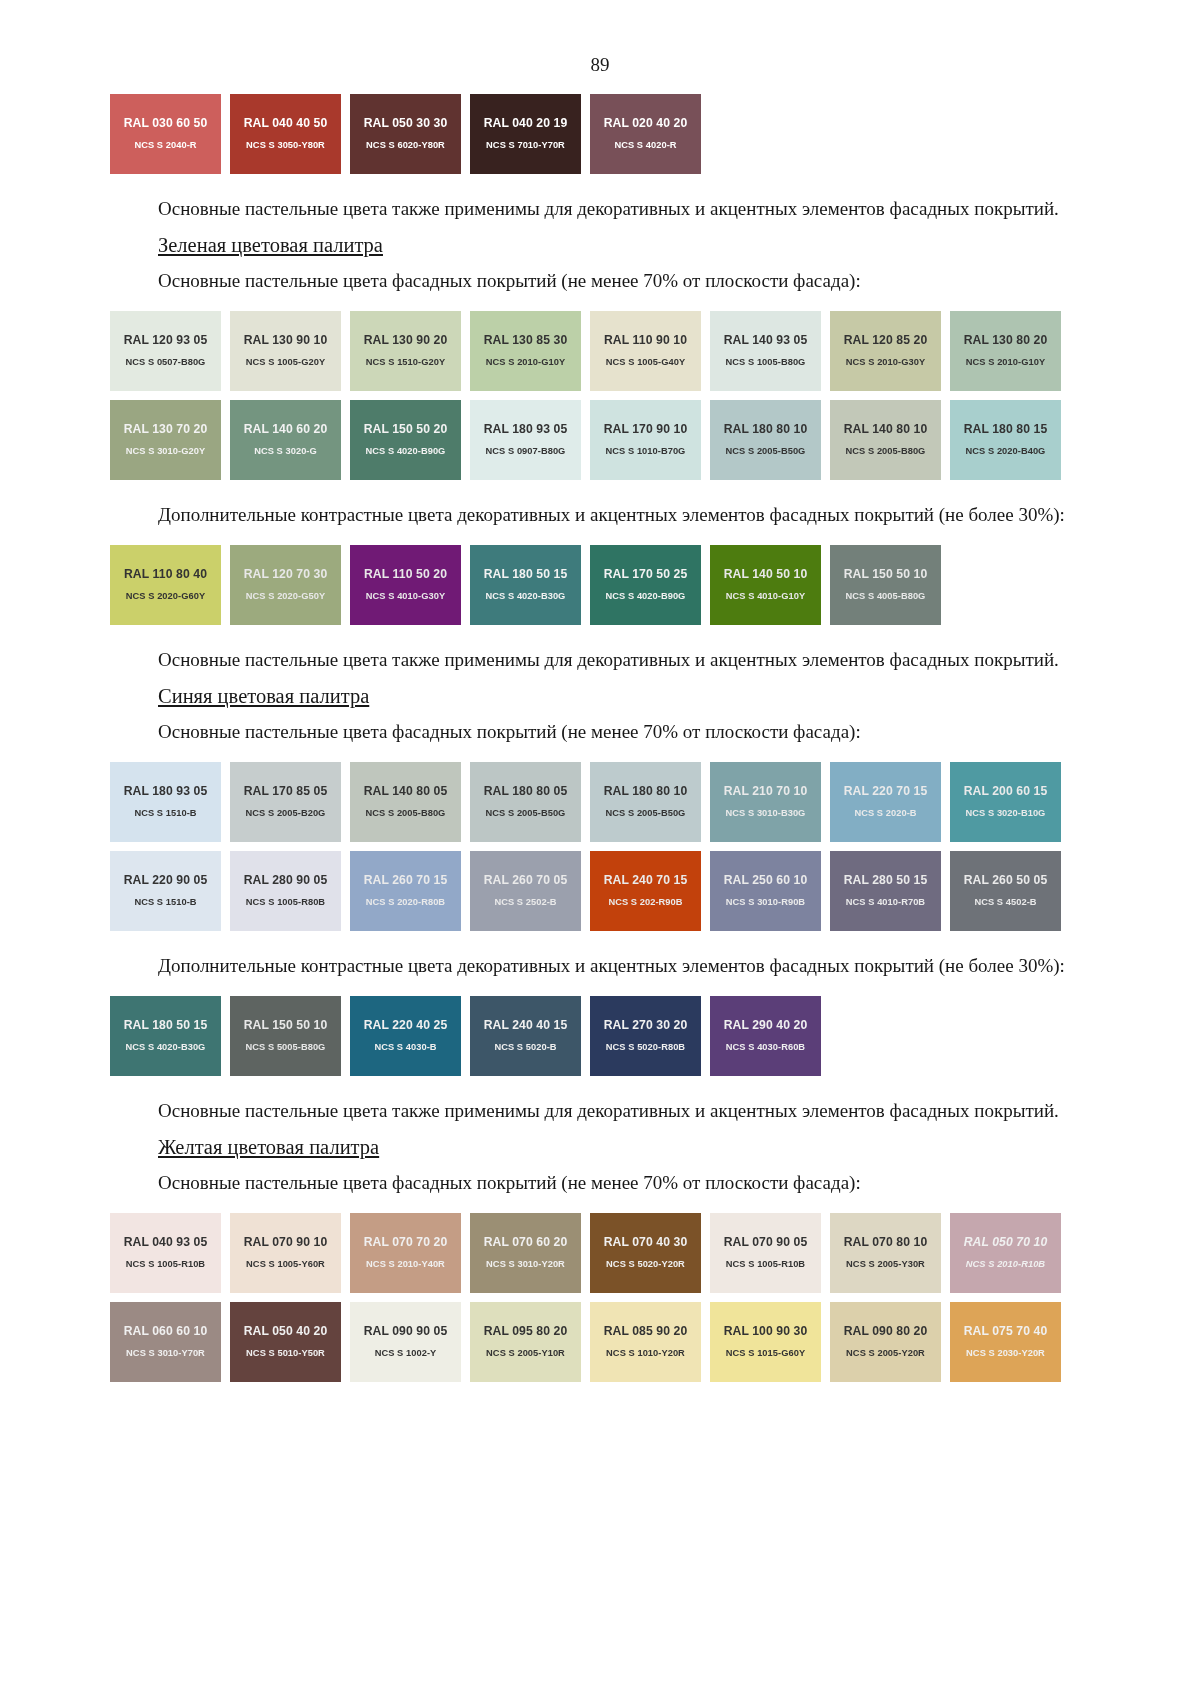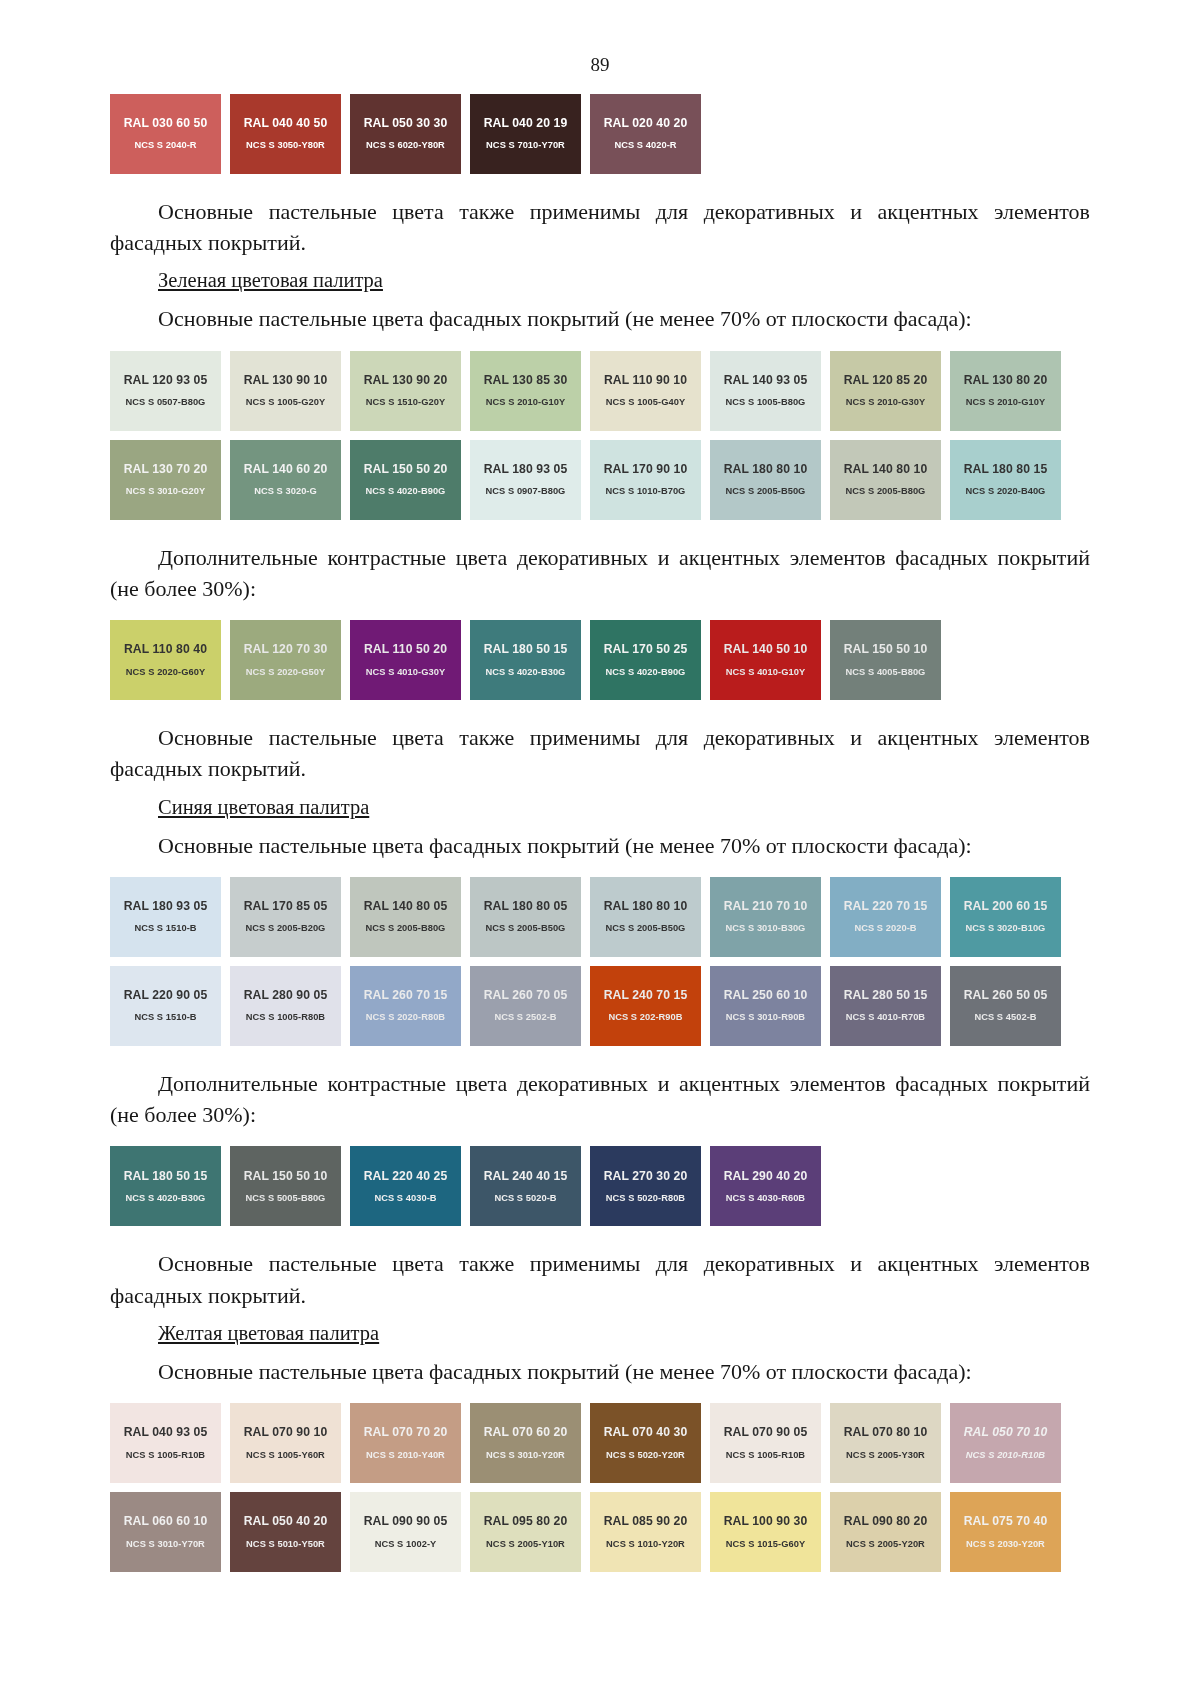--- a/index.html
+++ b/index.html
@@ -25,21 +25,21 @@
   .page-number {
     text-align: center;
     font-family: "Liberation Serif", serif;
     font-size: 19px;
     padding-top: 54px;
     padding-bottom: 0;
     color: #1a1a1a;
   }
   .para {
     font-family: "Liberation Serif", serif;
-    font-size: 22px;
+    font-size: 19px;
     line-height: 1.42;
     text-align: justify;
     text-indent: 48px;
     margin: 0;
     padding: 0;
     color: #171717;
   }
   .para.indent-only {
     text-indent: 48px;
     text-align: left;
@@ -230,21 +230,21 @@
         <div class="ncs">NCS S 4010-G30Y</div>
       </div>
       <div class="swatch" style="background: rgb(62, 123, 124); color: rgb(242, 242, 242);">
         <div class="ral">RAL 180 50 15</div>
         <div class="ncs">NCS S 4020-B30G</div>
       </div>
       <div class="swatch" style="background: rgb(47, 116, 99); color: rgb(242, 242, 242);">
         <div class="ral">RAL 170 50 25</div>
         <div class="ncs">NCS S 4020-B90G</div>
       </div>
-      <div class="swatch" style="background: #b91c1c; color: rgb(232, 232, 232); text-align: right;">
+      <div class="swatch" style="background: #4d7c0f; color: rgb(232, 232, 232); text-align: right;">
         <div class="ral">RAL 140 50 10</div>
         <div class="ncs">NCS S 4010-G10Y</div>
       </div>
       <div class="swatch" style="background: rgb(115, 128, 122); color: rgb(232, 232, 232);">
         <div class="ral">RAL 150 50 10</div>
         <div class="ncs">NCS S 4005-B80G</div>
       </div>
     </div>
 
   <div class="spacer-lg"></div>

